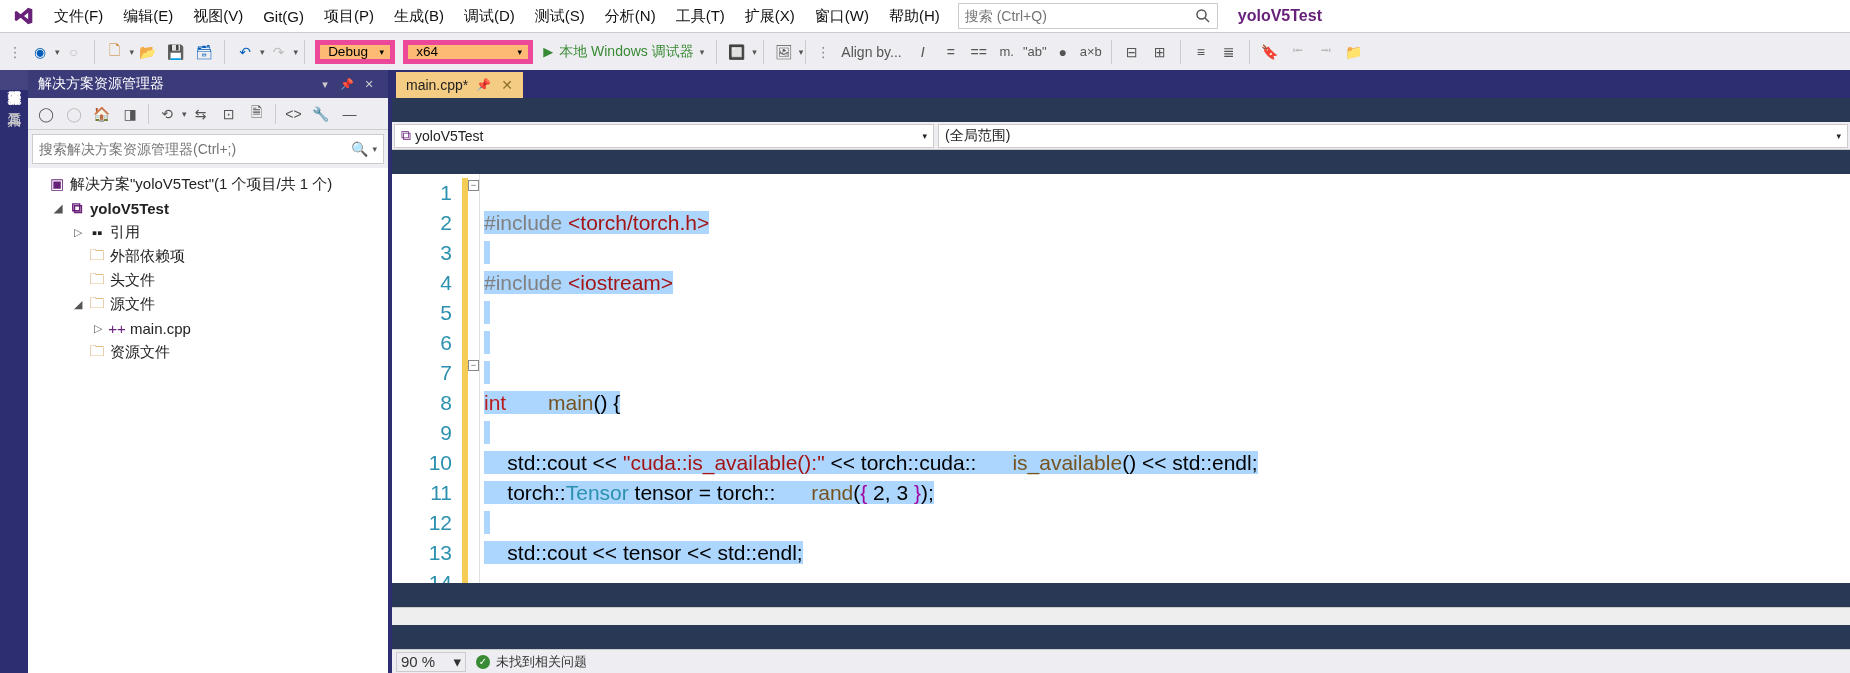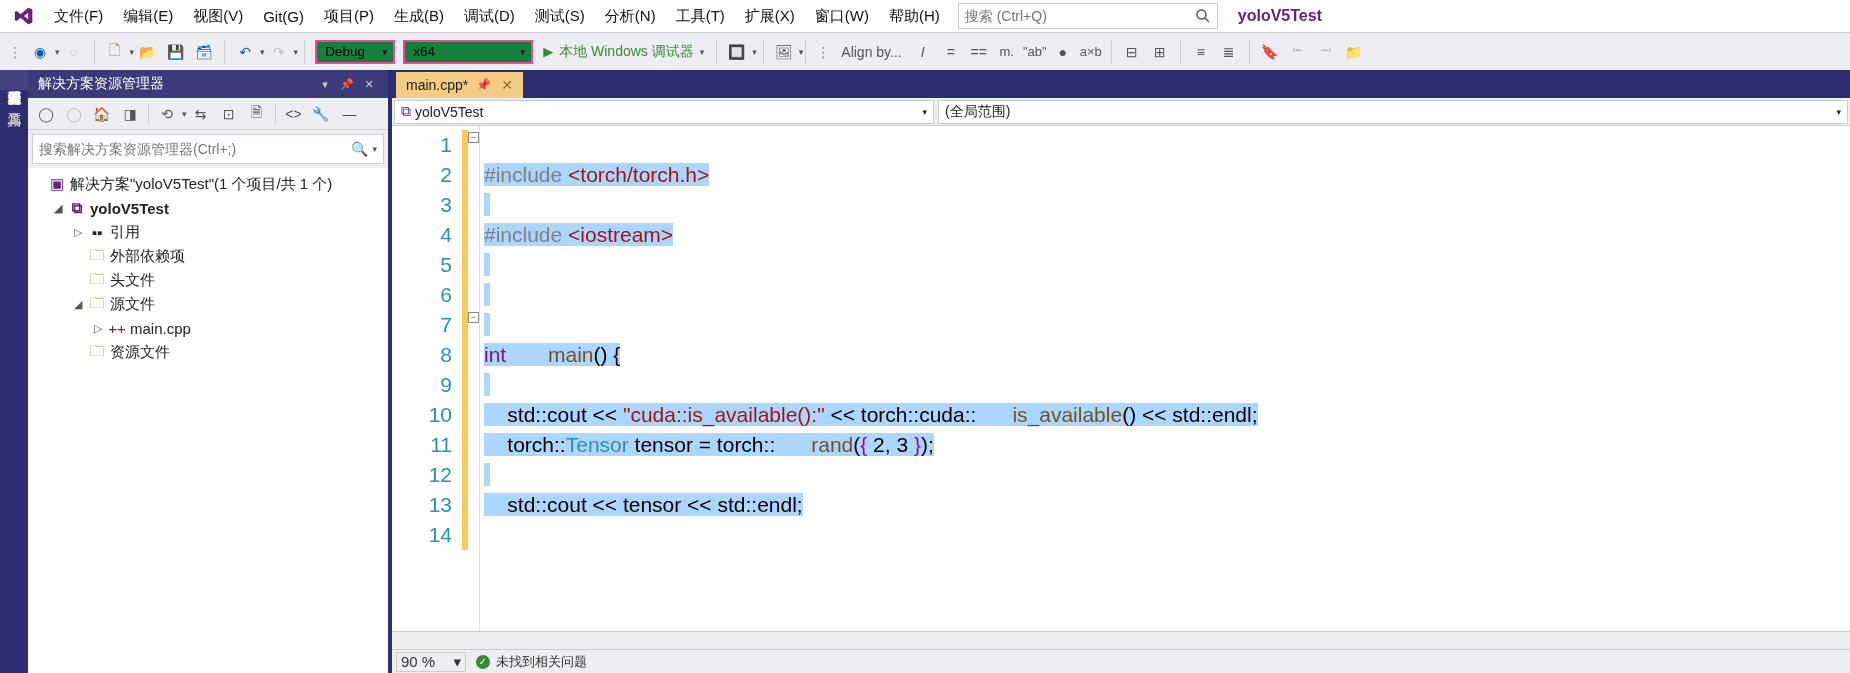--- a/index.html
+++ b/index.html
@@ -9,21 +9,21 @@
 .vs-logo svg { width:20px; height:20px; }
 .menu-item { padding:4px 10px; color:#111; cursor:default; font-size:15px; }
 .search-box { margin-left:8px; width:260px; height:26px; border:1px solid #ccc; display:flex; align-items:center; padding:0 6px; color:#777; }
 .search-box input { border:none; outline:none; flex:1; font-size:14px; color:#777; }
 .search-icon { width:16px; height:16px; }
 .proj-name { margin-left:20px; color:#68217a; font-weight:600; font-size:16px; }
 .toolbar { height:38px; background:#eeeef2; display:flex; align-items:center; padding:0 4px; border-top:1px solid #ccc; }
 .toolbar .sep { width:1px; height:24px; background:#ccc; margin:0 6px; }
 .tb-btn { width:22px; height:22px; margin:0 3px; display:flex; align-items:center; justify-content:center; color:#555; font-size:14px; cursor:default; }
 .dd-arrow { font-size:9px; color:#555; margin-left:1px; }
-.combo { height:24px; border:2px solid #ec4899; background:#15803d; display:flex; align-items:center; padding:0 6px 0 8px; margin:0 4px; font-size:13.5px; }
+.combo { height:24px; border:5px solid #ec4899; background:#fdba74; display:flex; align-items:center; padding:0 6px 0 8px; margin:0 4px; font-size:13.5px; }
 .combo .arr { margin-left:auto; font-size:9px; }
 .run-btn { color:#388a34; font-size:14px; display:flex; align-items:center; margin:0 6px; }
 .run-btn .play { color:#388a34; margin-right:6px; font-size:13px; }
 .body-area { display:flex; height:calc(100% - 70px); }
 .left-tabs { width:28px; background:#2d2d72; display:flex; flex-direction:column; }
 .vtab { writing-mode:vertical-rl; color:#fff; padding:10px 4px; font-size:14px; background:#444480; margin-bottom:2px; cursor:default; }
 .vtab.dim { background:transparent; color:#ccc; }
 .solution-panel { width:364px; background:#eeeef2; display:flex; flex-direction:column; border-right:4px solid #2d2d72; }
 .panel-header { height:28px; background:#3b3b7a; color:#fff; display:flex; align-items:center; padding:0 10px; font-size:14px; }
 .panel-header .spacer { flex:1; }
@@ -32,36 +32,36 @@
 .panel-tb .tbtn { width:24px; height:24px; margin:0 2px; display:flex; align-items:center; justify-content:center; color:#555; }
 .ptsep { width:1px; height:20px; background:#ccc; margin:0 4px; }
 .panel-search { height:30px; margin:4px; border:1px solid #ccc; display:flex; align-items:center; padding:0 6px; background:#fff; color:#777; }
 .panel-search input { border:none; outline:none; flex:1; font-size:14px; }
 .tree { flex:1; background:#fff; overflow:auto; padding:4px 0; }
 .tree-row { display:flex; align-items:center; height:24px; padding-left:6px; font-size:15px; color:#222; }
 .tree-row .exp { width:14px; font-size:11px; color:#555; }
 .tree-row .ico { width:18px; margin-right:4px; display:flex; align-items:center; justify-content:center; }
 .tree-row.bold { font-weight:700; }
 .indent1 { padding-left:26px; } .indent2 { padding-left:46px; } .indent3 { padding-left:66px; }
-.editor-area { flex:1; display:flex; flex-direction:column; background:#293955; }
+.editor-area { flex:1; display:flex; flex-direction:column; background:#293955;gap:24px; }
 .tab-well { height:28px; background:#2d2d72; display:flex; align-items:flex-end; padding-left:4px; }
 .file-tab { height:26px; background:#f5cc84; display:flex; align-items:center; padding:0 10px; font-size:14px; color:#1e1e1e; }
 .file-tab .close { margin-left:10px; font-size:14px; color:#8b6f2d; }
 .file-tab .pin { margin-left:8px; font-size:12px; color:#8b6f2d; }
 .nav-bar { height:28px; background:#eeeef2; display:flex; align-items:center; border-bottom:1px solid #ccc; }
 .nav-combo { flex:1; height:24px; border:1px solid #ccc; background:#fff; margin:0 2px; display:flex; align-items:center; padding:0 6px; font-size:14px; color:#222; }
 .nav-combo .arr { margin-left:auto; font-size:9px; }
 .code-wrap { flex:1; display:flex; background:#fff; overflow:hidden; position:relative; }
 .gutter { width:70px; background:#fff; text-align:right; padding:4px 10px 0 0; font-family:Consolas,monospace; font-size:21px; color:#2b91af; line-height:30px; }
 .marker-col { width:18px; background:#fff; border-right:1px solid #e0e0e0; position:relative; }
 .yellow-bar { position:absolute; left:0; top:4px; width:6px; background:#f5cc55; }
 .fold { position:absolute; left:6px; width:11px; height:11px; border:1px solid #888; font-size:9px; line-height:9px; text-align:center; color:#555; background:#fff; }
 .code { flex:1; font-family:Consolas,monospace; font-size:21px; line-height:30px; padding:4px 0 0 4px; white-space:pre; color:#000; position:relative; }
 .hl { background:#add6ff; }
-.kw { color:#701a75;margin-top:28px; } .pp { color:#808080; } .inc { color:#a31515; } .str { color:#a31515; }
+.kw { color:#b91c1c;margin-top:28px; } .pp { color:#808080; } .inc { color:#a31515; } .str { color:#a31515; }
 .func { color:#74531f;margin-left:36px; } .type { color:#2b91af; }
 .status-row { height:24px; background:#eeeef2; display:flex; align-items:center; font-size:13px; color:#333; border-top:1px solid #ccc; }
 .zoom { width:70px; border:1px solid #ccc; height:20px; margin:0 4px; display:flex; align-items:center; padding:0 4px; font-size:15px; }
 .check-ico { width:14px; height:14px; border-radius:50%; background:#388a34; color:#fff; font-size:10px; display:flex; align-items:center; justify-content:center; margin:0 6px; }
 .output-header { height:24px; background:#2d2d72; color:#ccc; padding:0 10px; display:flex; align-items:center; font-size:14px; }
 .scrollbar-h { height:18px; background:#eee; border-top:1px solid #ccc; position:relative; }
 .icon-color-blue{color:#005dba;} .icon-color-purple{color:#68217a;} .icon-color-orange{color:#c27d1a;}
 .small-ico{font-size:13px;}
 </style>
 </head>

